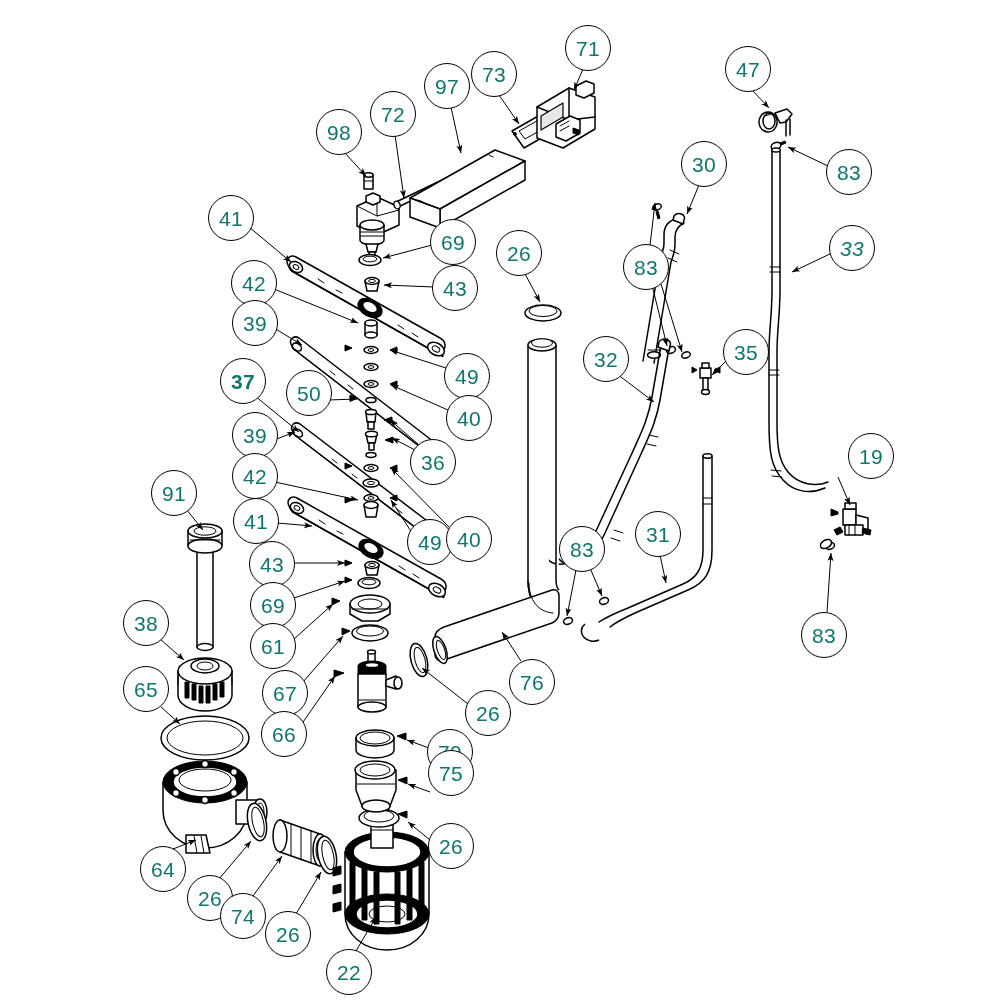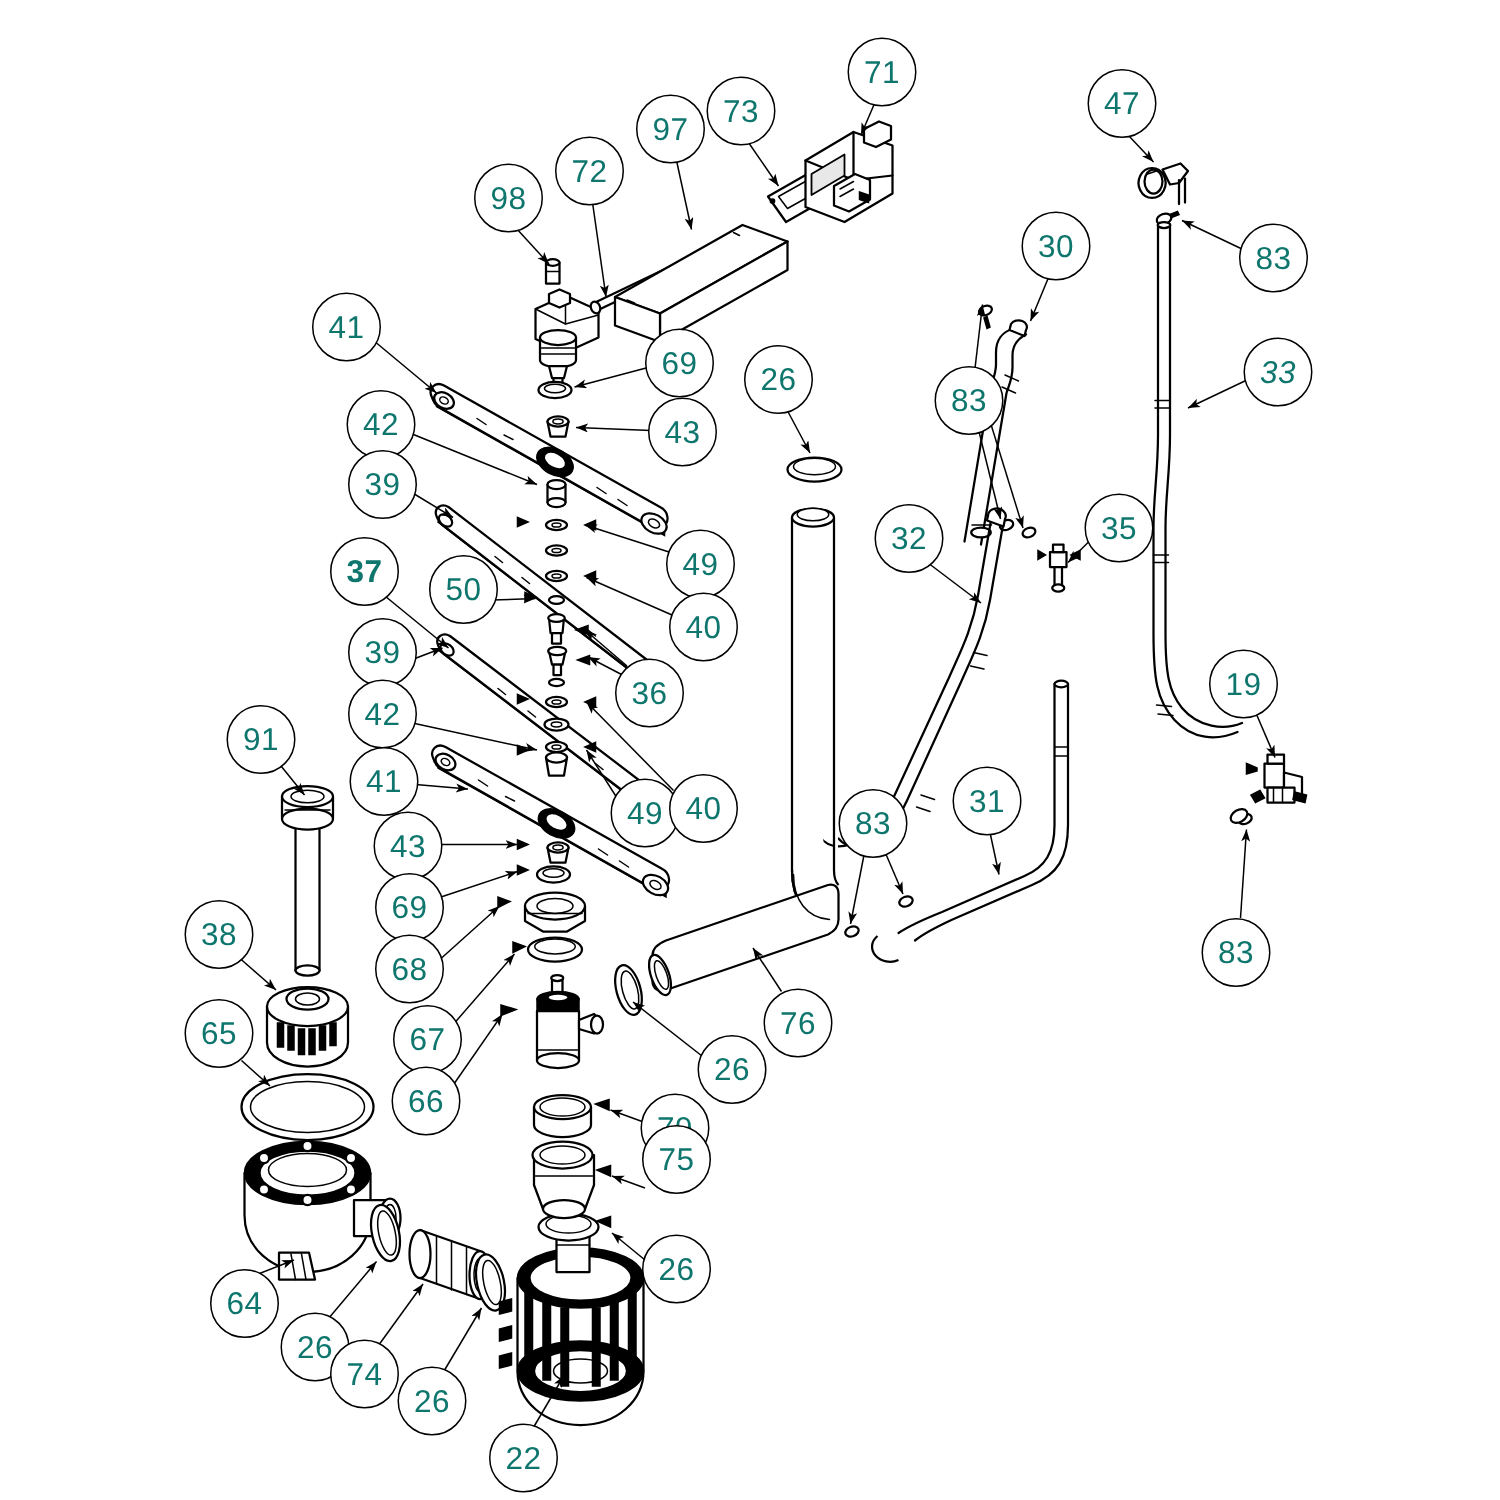--- a/index.html
+++ b/index.html
@@ -514,30 +514,30 @@
       <div class="callout" style="left: 254px; top: 322px;">39</div>
       <div class="callout" style="left: 605px; top: 358px;">32</div>
       <div class="callout" style="left: 745px; top: 351px;">35</div>
       <div class="callout" style="left: 466px; top: 375px;">49</div>
       <div class="callout" style="left: 242px; top: 380px; font-weight: bold;">37</div>
       <div class="callout" style="left: 308px; top: 392px;">50</div>
       <div class="callout" style="left: 468px; top: 417px;">40</div>
       <div class="callout" style="left: 432px; top: 461px;">36</div>
       <div class="callout" style="left: 254px; top: 434px;">39</div>
       <div class="callout" style="left: 254px; top: 475px;">42</div>
-      <div class="callout" style="left: 828px; top: 455px; text-align: center;">19</div>
+      <div class="callout" style="left: 870px; top: 455px; text-align: center;">19</div>
       <div class="callout" style="left: 173px; top: 492px;">91</div>
       <div class="callout" style="left: 255px; top: 520px;">41</div>
       <div class="callout" style="left: 429px; top: 541px;">49</div>
       <div class="callout" style="left: 468px; top: 538px;">40</div>
       <div class="callout" style="left: 657px; top: 533px;">31</div>
       <div class="callout" style="left: 581px; top: 548px;">83</div>
       <div class="callout" style="left: 271px; top: 563px;">43</div>
       <div class="callout" style="left: 272px; top: 604px;">69</div>
-      <div class="callout" style="left: 272px; top: 645px;">68</div>
+      <div class="callout" style="left: 272px; top: 645px;">61</div>
       <div class="callout" style="left: 145px; top: 622px;">38</div>
       <div class="callout" style="left: 284px; top: 692px;">67</div>
       <div class="callout" style="left: 283px; top: 733px;">66</div>
       <div class="callout" style="left: 487px; top: 712px;">26</div>
       <div class="callout" style="left: 531px; top: 681px;">76</div>
       <div class="callout" style="left: 145px; top: 688px;">65</div>
       <div class="callout" style="left: 823px; top: 634px;">83</div>
       <div class="callout" style="left: 449px; top: 751px;">79</div>
       <div class="callout" style="left: 450px; top: 772px;">75</div>
       <div class="callout" style="left: 450px; top: 845px;">26</div>

